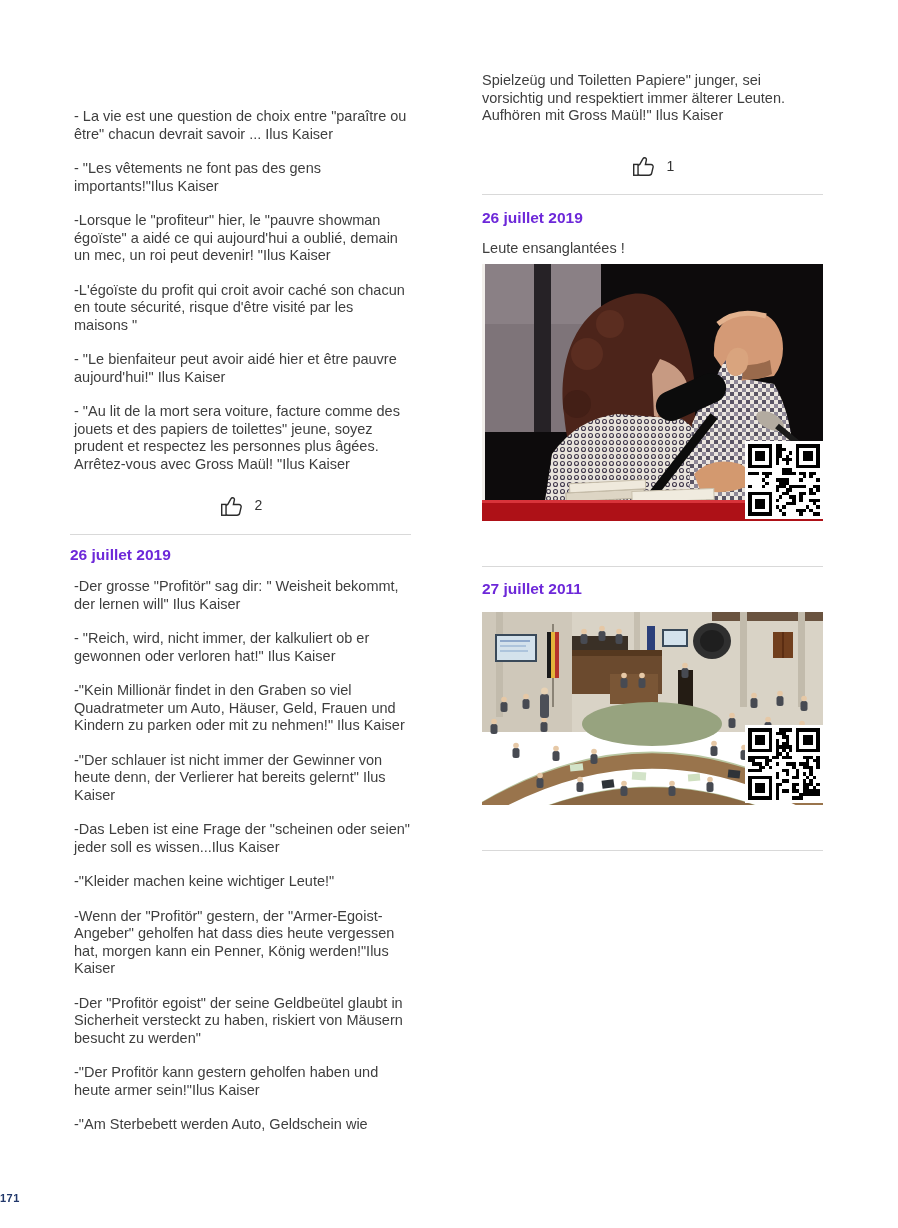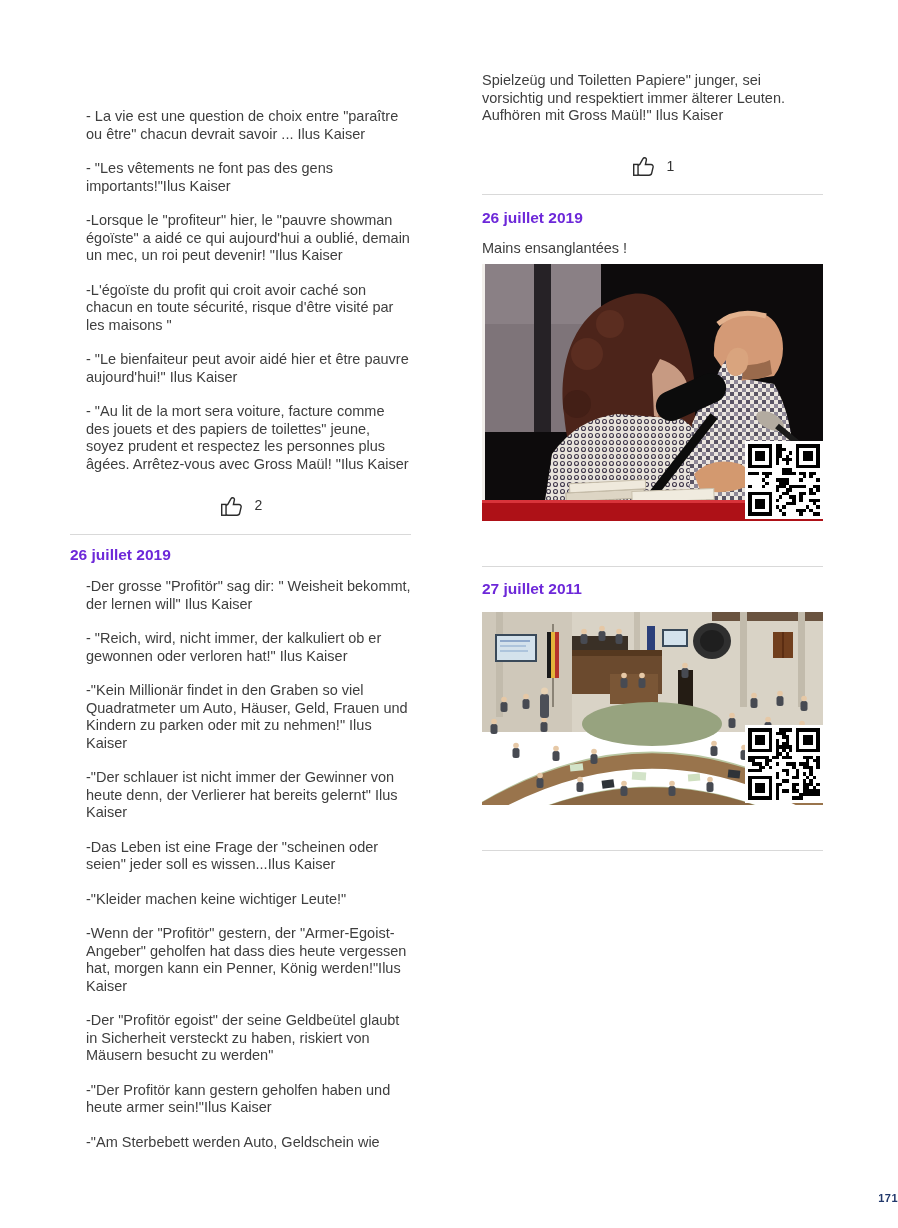--- a/index.html
+++ b/index.html
@@ -3,31 +3,31 @@
 <meta charset="utf-8">
 <style>
   html,body{margin:0;padding:0;background:#ffffff;}
   .page{
     position:relative;width:898px;height:1228px;background:#ffffff;overflow:hidden;
     font-family:"Liberation Sans", sans-serif;color:#3e3e3e;
   }
   .col{position:absolute;width:341px;}
   .col-left{left:70px;top:108px;}
   .col-right{left:482px;top:72px;}
-  .para{font-size:14.5px;line-height:17.5px;margin:0 0 17px 16px;color:#3e3e3e;}
+  .para{font-size:14.5px;line-height:17.5px;margin:0 0 17px 4px;color:#3e3e3e;}
   .date-heading{font-size:15.5px;line-height:20px;font-weight:bold;color:#6d28d9;margin:0;}
   .sep{border:none;border-top:1px solid #d9d9d9;margin:0;height:0;}
   .like-row{display:flex;align-items:center;justify-content:center;gap:10px;height:30px;}
   .like-count{font-size:14px;color:#333;}
   .thumb-svg{display:block;}
   .photo{position:relative;line-height:0;}
   .photo svg{display:block;}
   .qr{position:absolute;right:0;}
   .page-number{
-    position:absolute;left:0;right:0;top:1192px;text-align:right;
+    position:absolute;left:0;right:0;top:1192px;text-align:left;
     font-size:11px;font-weight:bold;color:#21386b;letter-spacing:.5px;
   }
   
   .col-left .like-row{margin-top:9px;}
   .col-left .sep{margin-top:14px;}
   .col-left .date-heading{margin-top:10px;}
   .col-left .para.first-de{margin-top:13px;}
   
   .col-right .like-row{margin-top:26px;}
   .col-right .sep.sep1{margin-top:13px;}
@@ -81,21 +81,21 @@
     <div class="like-row">
       <svg class="thumb-svg" width="26" height="27" viewBox="0 0 24 24" fill="none" stroke="#2b2b2b" stroke-width="1.3">
         <rect x="2.5" y="11" width="4" height="10"></rect>
         <path d="M6.5 20.5 L8 21 h8.6 c1.3 0 2.3-.8 2.5-1.9 l1.3-5.6 c.3-1.2-.6-2.4-1.9-2.4 h-5.2 l.9-4.3 c.2-1-.5-2-1.6-2 -.6 0-1.2.3-1.5.9 l-3 5.3 -1.6 1"></path>
       </svg>
       <span class="like-count">1</span>
     </div>
 
     <hr class="sep sep1">
     <h3 class="date-heading h1">26 juillet 2019</h3>
-    <p class="caption">Mains ensanglantées !</p>
+    <p class="caption">Leute ensanglantées !</p>
 
     <div class="photo ph1">
       <svg width="341" height="257" viewBox="0 0 341 257">
         <defs>
           <pattern id="blousePat" width="7" height="7" patternUnits="userSpaceOnUse">
             <rect width="7" height="7" fill="#e9e4dc"></rect>
             <circle cx="3.5" cy="3.5" r="2" fill="none" stroke="#41394c" stroke-width="1.1"></circle>
           </pattern>
           <pattern id="checkPat" width="8" height="8" patternUnits="userSpaceOnUse">
             <rect width="8" height="8" fill="#ece7e0"></rect>

